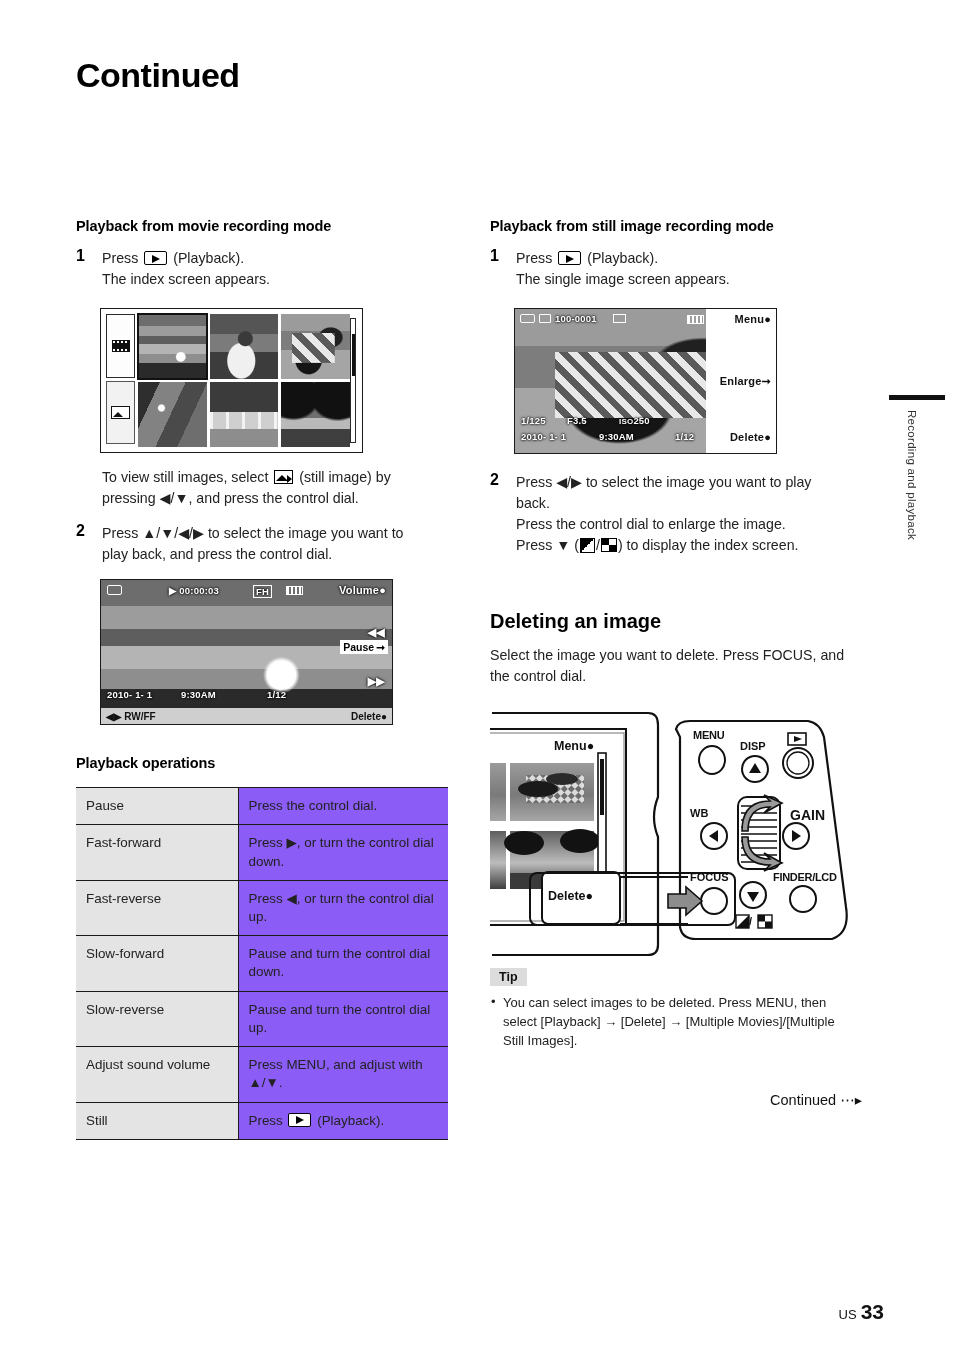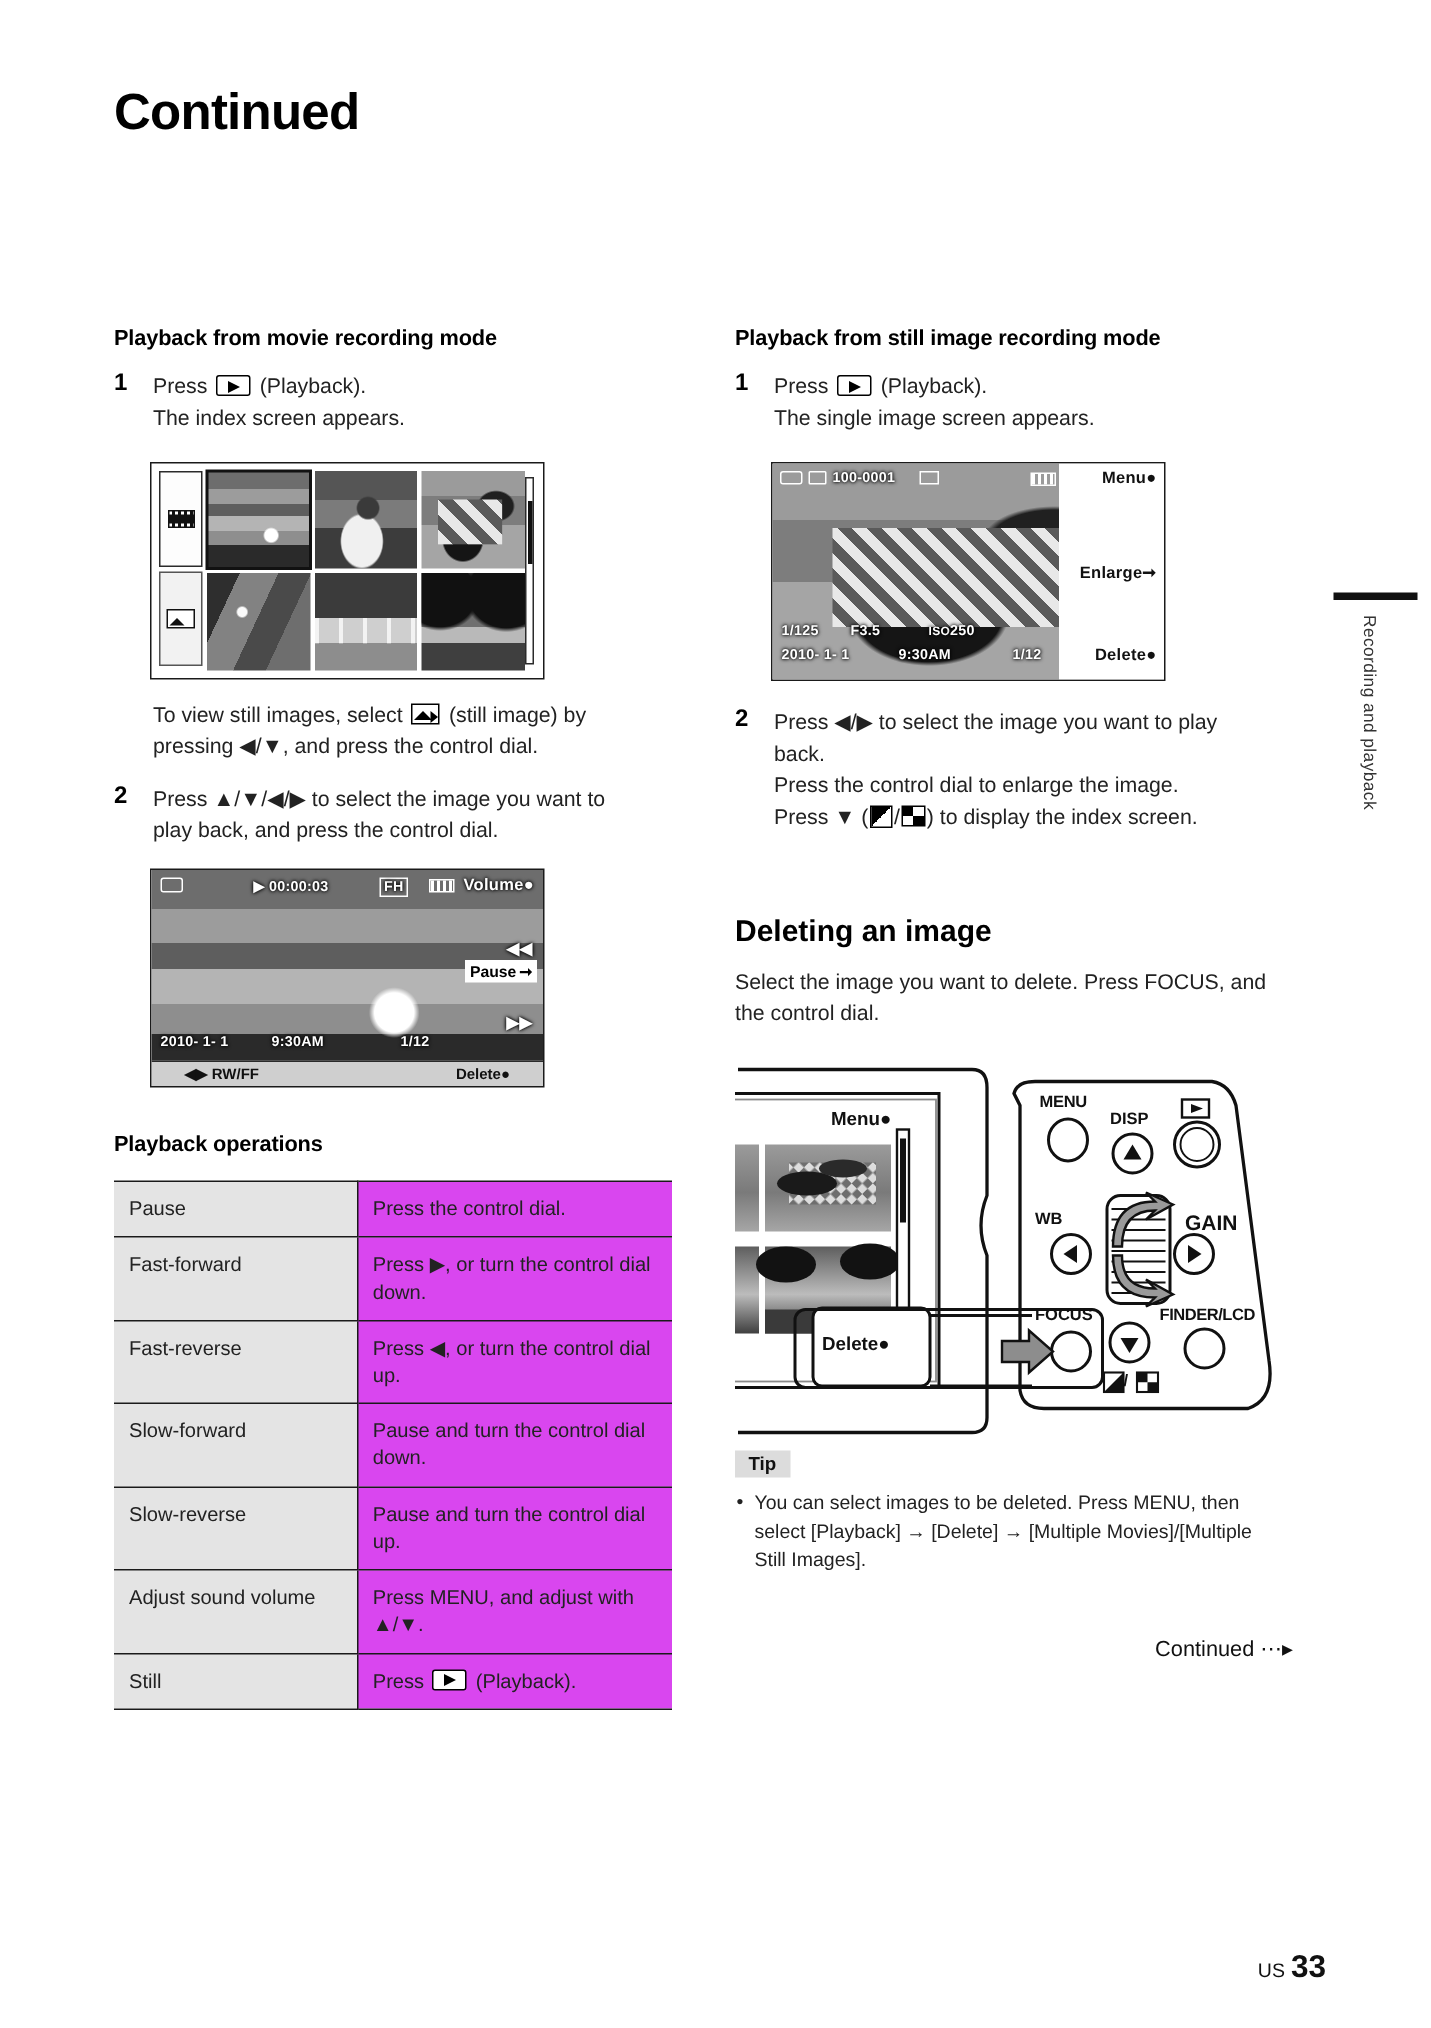--- a/index.html
+++ b/index.html
@@ -194,36 +194,36 @@
   }
   .sc-tree {
     background:
       radial-gradient(ellipse at 18% 22%, #111 0 30%, rgba(0,0,0,0) 34%),
       radial-gradient(ellipse at 82% 20%, #111 0 32%, rgba(0,0,0,0) 36%),
       linear-gradient(to bottom, #6f6f6f 0 55%, #b9b9b9 55% 72%, #3f3f3f 72% 100%);
   }
 
   
   .lcd-movie {
-    width: 263px; height: 146px; margin: 14px 0 0 24px;
+    width: 293px; height: 146px; margin: 14px 0 0 24px;
     position: relative; border: 1.6px solid #1a1a1a; overflow: hidden; text-align: right;
   }
   .movie-bg { position: absolute; inset: 0; }
   .osd { position: absolute; color: #fff; font-size: 9.5px; font-weight: bold;
          text-shadow: 0 0 2px #000, 0 0 3px #000; letter-spacing: .2px; }
   .osd-black { color:#111; text-shadow:none; }
 
   .btn-box {
     display:inline-block; border:1.4px solid #fff; padding:0 2px; line-height:11px;
   }
   .bar-bottom {
     position:absolute; left:0; right:0; bottom:0; height:17px;
     background:#cfcfcf; border-top:1.2px solid #2a2a2a;
     display:flex; align-items:center; justify-content:space-between;
-    padding:0 22px; font-size:10px; font-weight:bold; color:#111;
+    padding:0 5px; font-size:10px; font-weight:bold; color:#111;
   }
   .pausebtn {
     position:absolute; right:4px; top:60px;
     background:#fff; color:#000; font-size:10.5px; font-weight:bold;
     padding:1px 3px; display:flex; align-items:center; gap:2px;
   }
   .white-panel {
     position:absolute; right:0; top:0; bottom:0; width:70px; background:#fff;
   }
 
@@ -239,21 +239,21 @@
     font-size: 13.4px; color: #222;
   }
   table.ops td {
     padding: 9px 12px 9px 10px;
     border-top: 1.2px solid #1a1a1a;
     vertical-align: top;
     line-height: 1.36;
   }
   table.ops tr:last-child td { border-bottom: 1.2px solid #1a1a1a; }
   table.ops td.k { width: 162px; background: #e4e4e4; border-right: 1.2px solid #1a1a1a; }
-  table.ops td.v { background: #d946ef; }
+  table.ops td.v { background: #8b5cf6; }
   table.ops tr.first td { border-top: 1.6px solid #1a1a1a; }
 
   
   .cam-diagram { position: relative; width: 372px; height: 262px; margin-top: 10px; }
 
   
   .tip-label {
     display: inline-block; background: #dcdcdc; font-size: 12.5px; font-weight: bold;
     padding: 2px 9px; color: #111; margin-bottom: 7px;
   }

